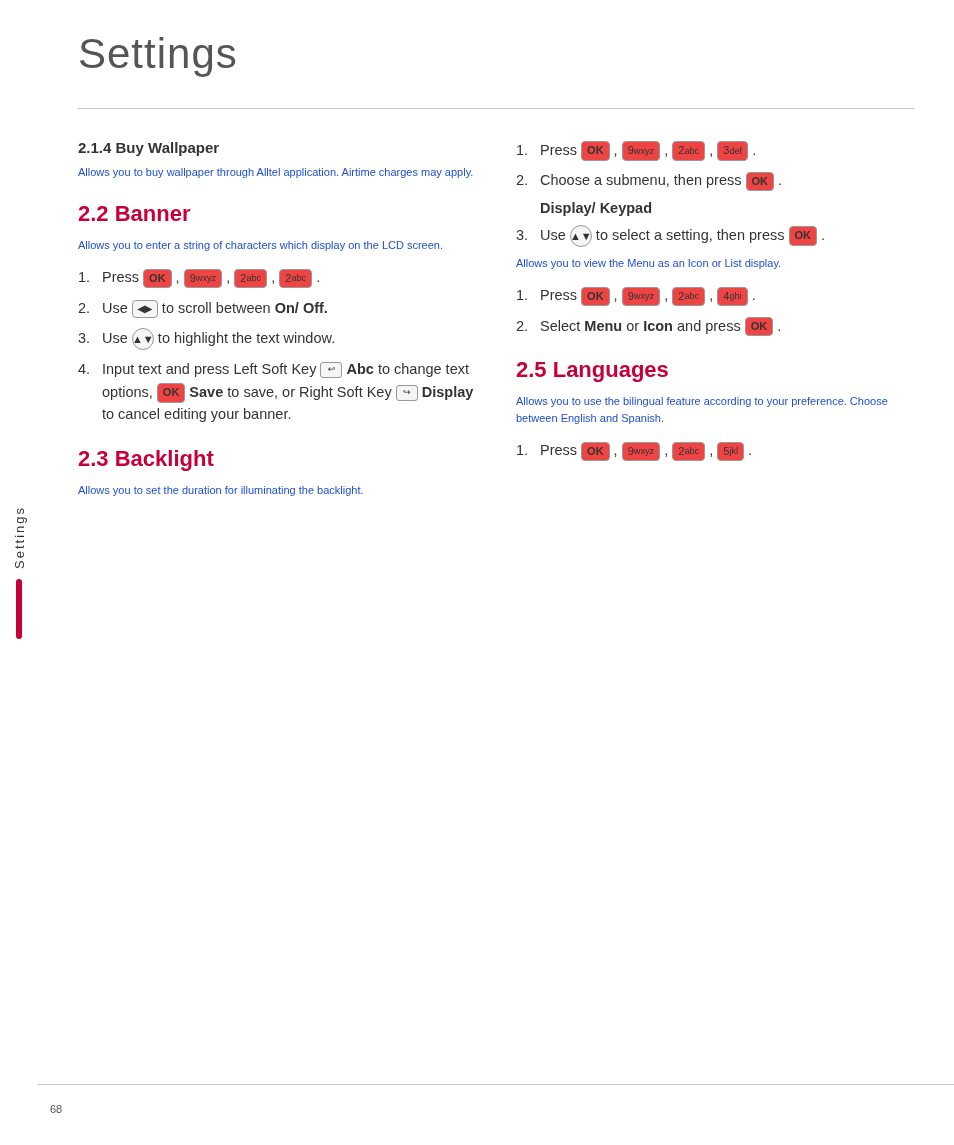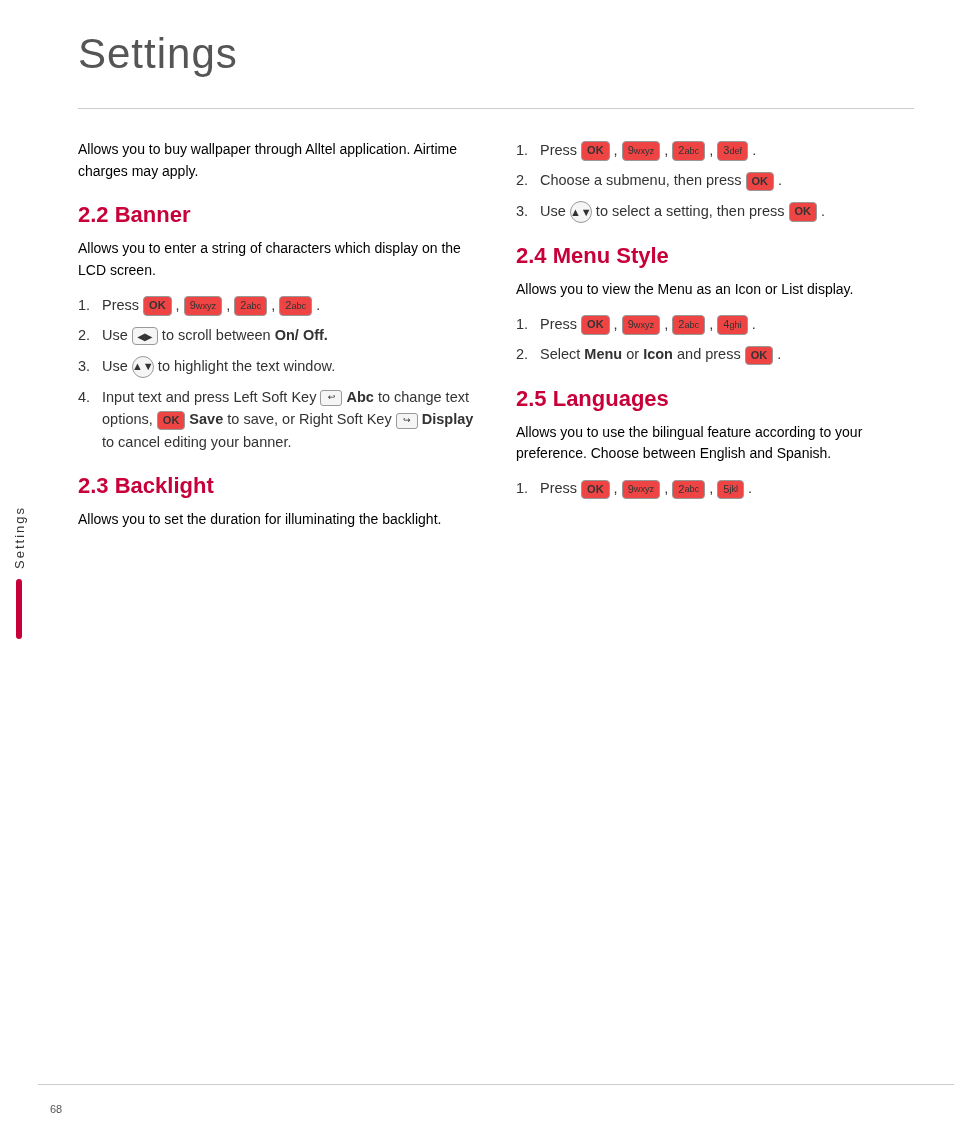--- a/index.html
+++ b/index.html
@@ -78,22 +78,22 @@
     .section-title-pink {
       font-size: 22px;
       font-weight: bold;
       color: #c8003a;
       margin-bottom: 10px;
       margin-top: 20px;
     }
 
     
     .body-text {
-      font-size: 14px;
-      color: #000000;
+      font-size: 11px;
+      color: #1d4ed8;
       line-height: 1.55;
       margin-bottom: 12px;
     }
 
     
     .step {
       font-size: 14.5px;
       color: #333;
       line-height: 1.55;
       margin-bottom: 8px;
@@ -214,20 +214,21 @@
 
   <h1 class="page-title">Settings</h1>
 
   <div class="divider-top"></div>
 
   <div class="content-columns">
 
     <div class="col-left">
 
       <div>
+        <div class="section-title-small">2.1.4 Buy Wallpaper</div>
         <p class="body-text">Allows you to buy wallpaper through Alltel application. Airtime charges may apply.</p>
       </div>
 
       <div>
         <div class="section-title-pink">2.2 Banner</div>
         <p class="body-text">Allows you to enter a string of characters which display on the LCD screen.</p>
 
         <div class="step">
           <span class="step-num">1.</span>
           <span class="step-content">
@@ -281,30 +282,30 @@
         </span>
       </div>
 
       <div class="step">
         <span class="step-num">2.</span>
         <span class="step-content">
           Choose a submenu, then press <span class="btn-key btn-ok">OK</span> .
         </span>
       </div>
 
+      <div class="display-keypad" style="margin-left:24px;">Display/ Keypad</div>
 
       <div class="step">
         <span class="step-num">3.</span>
         <span class="step-content">
           Use <span class="nav-icon">▲▼</span> to select a setting, then press <span class="btn-key btn-ok">OK</span> .
         </span>
       </div>
 
       <div>
-        <div class="section-title-pink">2.4 Menu Style</div>
         <p class="body-text">Allows you to view the Menu as an Icon or List display.</p>
 
         <div class="step">
           <span class="step-num">1.</span>
           <span class="step-content">
             Press
             <span class="btn-key btn-ok">OK</span> ,
             <span class="btn-key">9<sup>wxyz</sup></span> ,
             <span class="btn-key">2<sup>abc</sup></span> ,
             <span class="btn-key">4<sup>ghi</sup></span> .

